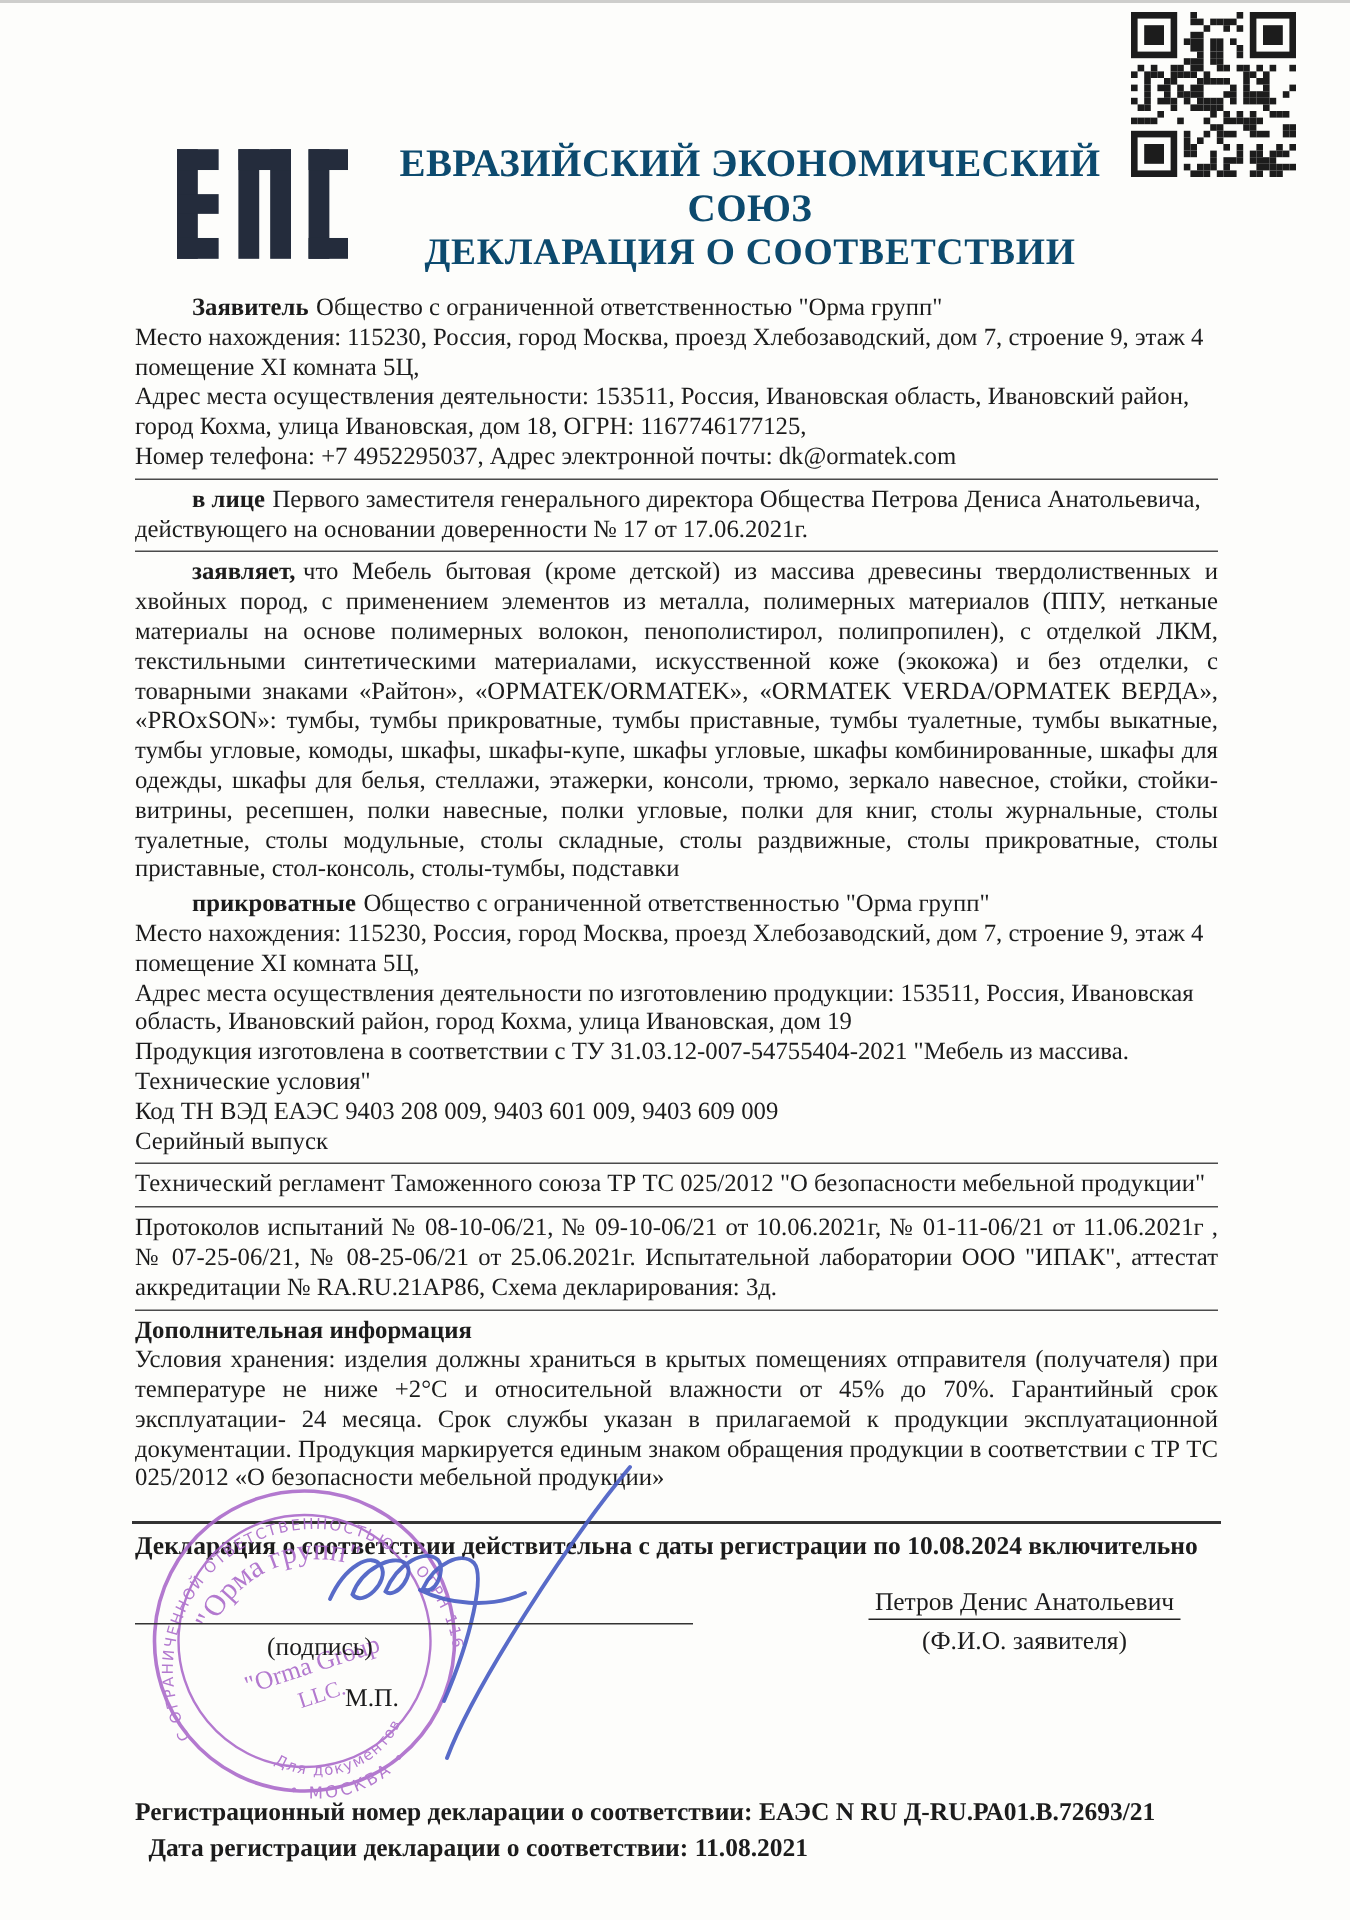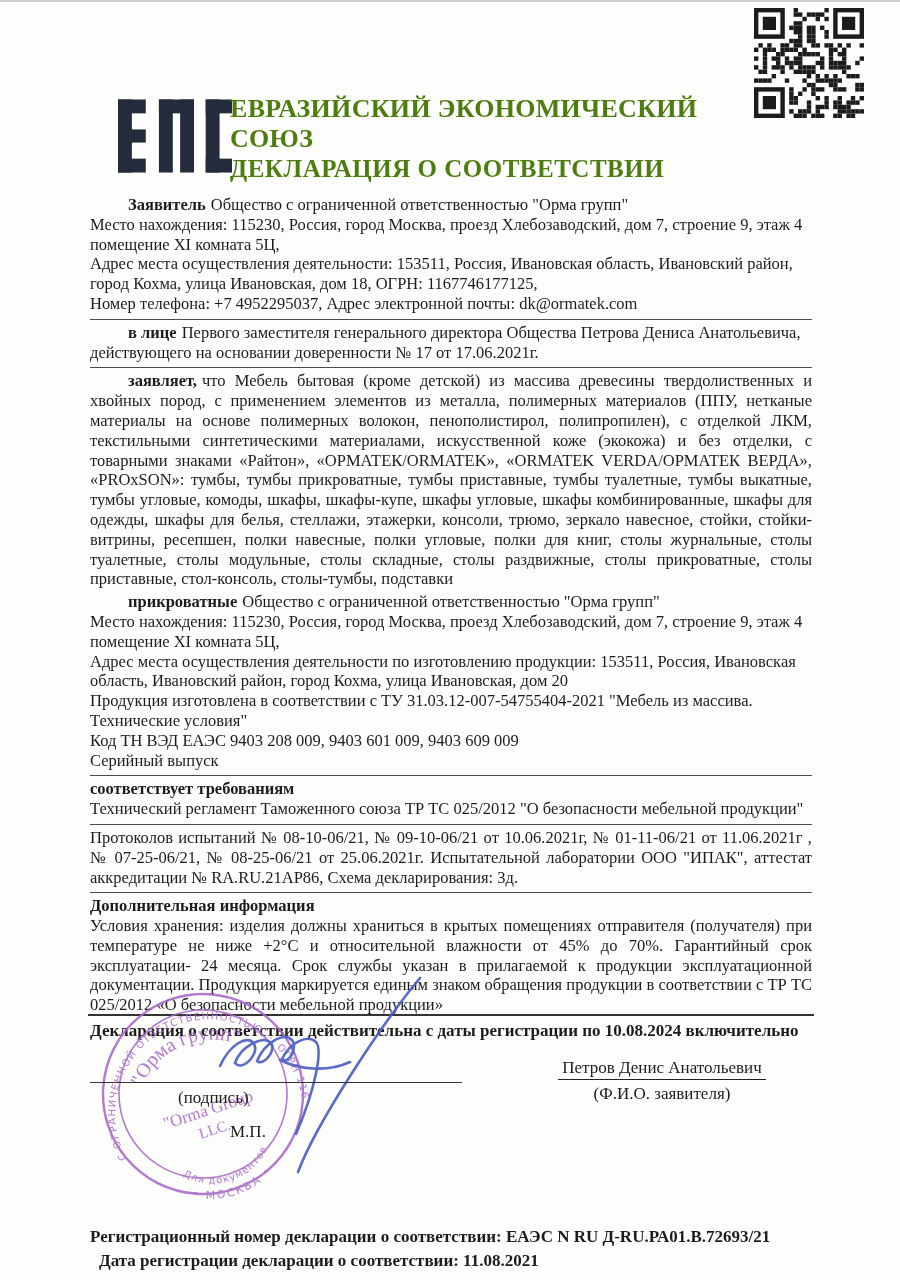--- a/index.html
+++ b/index.html
@@ -5,51 +5,51 @@
   html,body { margin:0; padding:0; background:#9a9a9a; }
   .page {
     position:relative; width:900px; height:1280px; margin:0 auto;
     background:#fdfdfb; overflow:hidden;
     font-family:"Liberation Serif", serif; color:#1c1c1c;
   }
   .scan-edge { position:absolute; top:0; left:0; width:100%; height:2px; background:#b5b5b2; opacity:.65; }
 
   
   .eac-logo { position:absolute; left:118px; top:86px; width:114px; height:100px; }
-  .hdr-title { position:absolute; left:230px; top:94px; width:540px; 
-               font-weight:bold; color:#4d7c0f; }
+  .hdr-title { position:absolute; left:230px; top:94px; width:540px; text-align:center;
+               font-weight:bold; color:#0c4a6e; }
   .hdr-title .l1 { font-size:26px; line-height:1.15; letter-spacing:.3px; }
   .hdr-title .l2 { font-size:25px; line-height:1.2; letter-spacing:.5px; }
   .qr { position:absolute; left:754px; top:8px; width:110px; height:110px; }
 
   
   .content { position:absolute; left:90px; top:194px; width:722px; font-size:16.5px; line-height:1.2; }
   .content p { margin:0; }
   .sec { padding:1px 0 2px; }
   .rule { border-top:1.5px solid #4b4b4b; margin:3px 0 2px; }
   b.lbl { margin-right:5px;margin-left:38px; }
   .just { text-align:justify; }
 
   
   .validity-rule { position:absolute; left:88px; top:1014px; width:726px; border-top:2px solid #333; }
   .validity { position:absolute; left:90px; top:1021px; width:780px; font-weight:bold; font-size:17px; }
 
   
   .sign-line { position:absolute; left:90px; top:1082px; width:372px; border-top:1.8px solid #333; }
   .sign-caption { position:absolute; left:178px; top:1088px; width:130px; text-align:left; font-size:17px; }
   .mp { position:absolute; left:230px; top:1122px; font-size:17px;text-align:center; }
-  .fio { position:absolute; left:527px; top:1058px; width:270px; text-align:center; font-size:17px; }
+  .fio { position:absolute; left:548px; top:1058px; width:270px; text-align:center; font-size:17px; }
   .fio .nm { border-bottom:1.5px solid #222; padding:0 4px 1px; display:inline-block; }
   .fio .cap { margin-top:4px; }
 
   .stamp { position:absolute; left:72px; top:988px; width:262px; height:212px; opacity:.88; }
   .signature-ink { position:absolute; left:168px; top:972px; width:272px; height:202px; }
 
   
-  .reg { position:absolute; left:90px; top:1225px; width:780px; font-weight:bold; font-size:17px; line-height:1.4; }
+  .reg { position:absolute; left:90px; top:1196px; width:780px; font-weight:bold; font-size:17px; line-height:1.4; }
   .reg .r2 { margin-left:9px; }
 </style>
 </head>
 <body>
 
 <div class="page">
   <div class="scan-edge"></div>
 
   <svg class="eac-logo" viewBox="0 0 156 100" aria-hidden="true">
     <g fill="#242c3c">
@@ -304,30 +304,29 @@
 
     <div class="rule"></div>
 
     <div class="sec">
       <p class="just"><b class="lbl">заявляет,</b><span>что Мебель бытовая (кроме детской) из массива древесины твердолиственных и хвойных пород, с применением элементов из металла, полимерных материалов (ППУ, нетканые материалы на основе полимерных волокон, пенополистирол, полипропилен), с отделкой ЛКМ, текстильными синтетическими материалами, искусственной коже (экокожа) и без отделки, с товарными знаками «Райтон», «ОРМАТЕК/ORMATEK», «ORMATEK VERDA/ОРМАТЕК ВЕРДА», «PROxSON»: тумбы, тумбы прикроватные, тумбы приставные, тумбы туалетные, тумбы выкатные, тумбы угловые, комоды, шкафы, шкафы-купе, шкафы угловые, шкафы комбинированные, шкафы для одежды, шкафы для белья, стеллажи, этажерки, консоли, трюмо, зеркало навесное, стойки, стойки-витрины, ресепшен, полки навесные, полки угловые, полки для книг, столы журнальные, столы туалетные, столы модульные, столы складные, столы раздвижные, столы прикроватные, столы приставные, стол-консоль, столы-тумбы, подставки</span></p>
     </div>
 
     <div class="sec">
       <p><b class="lbl">прикроватные</b><span>Общество с ограниченной ответственностью "Орма групп"</span></p>
       <p>Место нахождения: 115230, Россия, город Москва, проезд Хлебозаводский, дом 7, строение 9, этаж 4 помещение XI комната 5Ц,</p>
-      <p>Адрес места осуществления деятельности по изготовлению продукции: 153511, Россия, Ивановская область, Ивановский район, город Кохма, улица Ивановская, дом 20</p>
+      <p>Адрес места осуществления деятельности по изготовлению продукции: 153511, Россия, Ивановская область, Ивановский район, город Кохма, улица Ивановская, дом 19</p>
       <p>Продукция изготовлена в соответствии с ТУ 31.03.12-007-54755404-2021 "Мебель из массива. Технические условия"</p>
       <p>Код ТН ВЭД ЕАЭС  9403 208 009, 9403 601 009, 9403 609 009</p>
       <p>Серийный выпуск</p>
     </div>
 
     <div class="rule"></div>
 
     <div class="sec">
-      <p><b>соответствует требованиям</b></p>
       <p>Технический регламент Таможенного союза ТР ТС 025/2012 "О безопасности мебельной продукции"</p>
     </div>
 
     <div class="rule"></div>
 
     <div class="sec">
       <p class="just">Протоколов испытаний № 08-10-06/21, № 09-10-06/21 от 10.06.2021г, № 01-11-06/21 от 11.06.2021г , № 07-25-06/21,  №  08-25-06/21  от  25.06.2021г.  Испытательной  лаборатории  ООО  "ИПАК",  аттестат аккредитации № RA.RU.21АР86, Схема декларирования: 3д.</p>
     </div>
 
     <div class="rule"></div>

